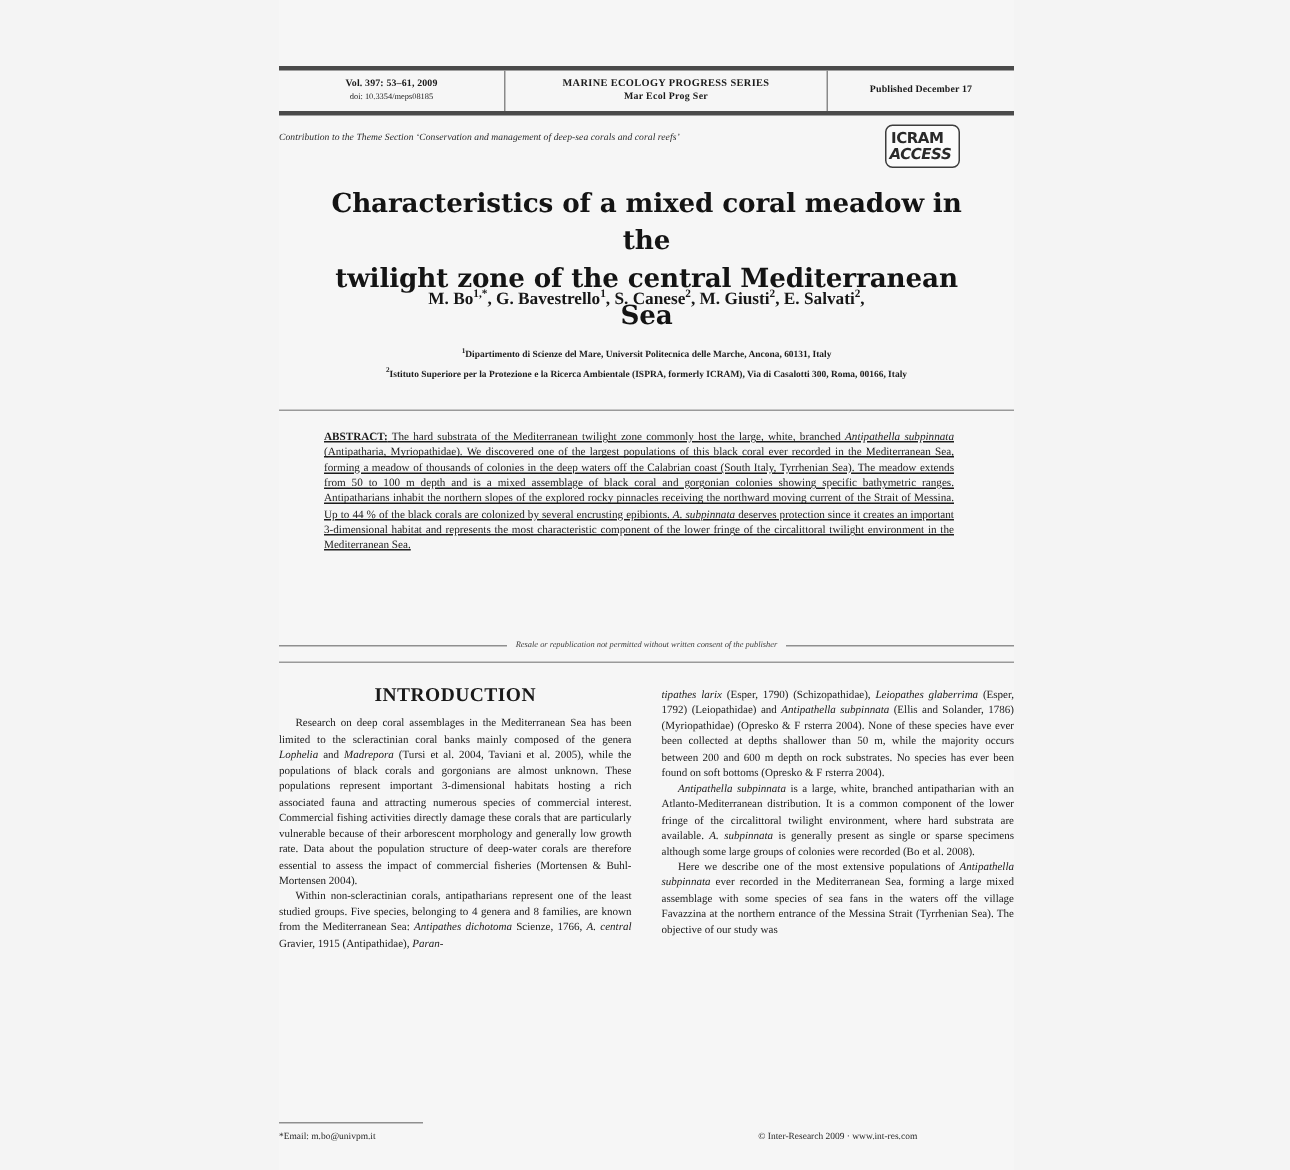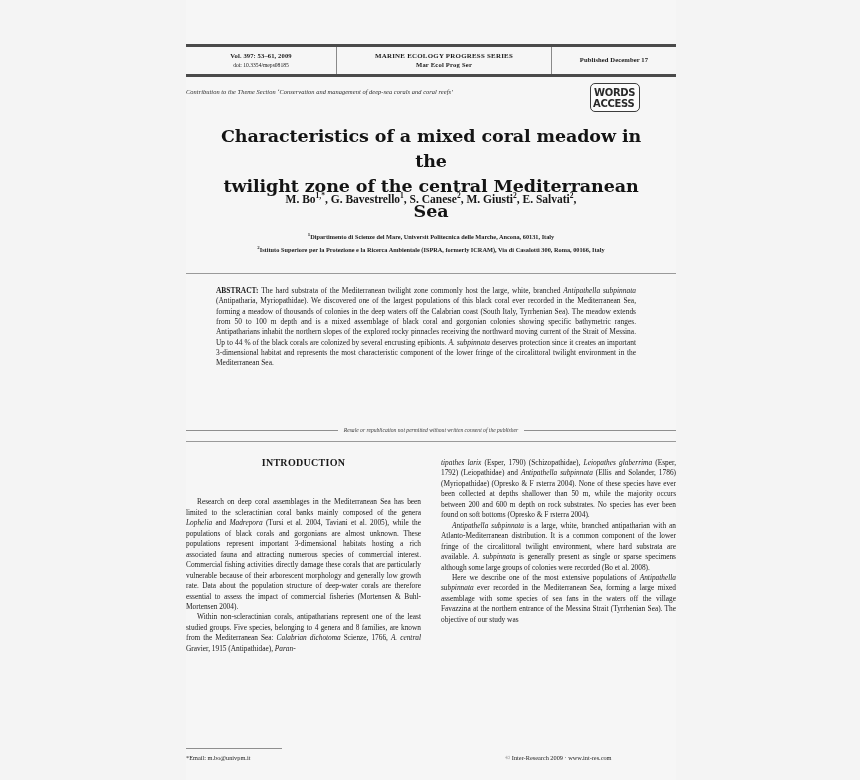--- a/index.html
+++ b/index.html
@@ -97,21 +97,21 @@
     box-sizing: border-box;
   }
   .oa-line {
     font-family: "DejaVu Sans", sans-serif;
     font-weight: bold;
     font-size: 10px;
     line-height: 11px;
     color: #2a2a2a;
     letter-spacing: -0.3px;
   }
-  .oa-line.second { margin-left: -1px; }
+  .oa-line.second { margin-left: -1px; font-style: italic; }
 
   
   .title {
     position: absolute;
     left: 18px; top: 124px;
     width: 454px;
     text-align: center;
     font-family: "DejaVu Serif", "Liberation Serif", serif;
     font-weight: bold;
     font-size: 17.5px;
@@ -154,20 +154,21 @@
     border-top: 1px solid #9a9a9a;
   }
   .abstract {
     position: absolute;
     left: 30px; top: 286px;
     width: 420px;
     font-size: 7.45px;
     line-height: 10.35px;
     text-align: justify;
     color: #1b1b1b;
+    text-decoration: underline;
   }
   .abstract b { font-weight: bold; }
   .abstract i { font-style: italic; }
   .keywords {
     position: absolute;
     left: 30px; top: 411px;
     width: 420px;
     font-size: 7.45px;
     color: #1b1b1b;
   }
@@ -201,23 +202,23 @@
     font-size: 7.35px;
     line-height: 10.45px;
     text-align: justify;
     color: #191919;
   }
   .col-left  { left: 0; }
   .col-right { left: 255px; }
   .sec-head {
     text-align: center;
     font-weight: bold;
-    font-size: 10px;
+    font-size: 13px;
     letter-spacing: .3px;
-    margin: 0 0 29px 0;
+    margin: 0 0 9px 0;
   }
   .col p { margin: 0; text-indent: 11px; }
   .col p.noindent { text-indent: 0; }
   .col i { font-style: italic; margin-top: 13px; }
 
   
   .foot-rule {
     position: absolute;
     left: 0; top: 748px;
     width: 96px;
@@ -255,21 +256,21 @@
         <div class="mh-center-line2">Mar Ecol Prog Ser</div>
       </div>
       <div class="masthead-cell mh-right">
         <div class="mh-right-txt">Published December 17</div>
       </div>
     </div>
 
     <div class="theme-row">
       <div class="theme-line">Contribution to the Theme Section ‘Conservation and management of deep-sea corals and coral reefs’</div>
       <div class="oa-badge">
-        <div class="oa-line">WORDS</div>
+        <div class="oa-line">ICRAM</div>
         <div class="oa-line second">ACCESS</div>
       </div>
     </div>
 
     <div class="title">
       <span>Characteristics of a mixed coral meadow in the</span><br>
       <span>twilight zone of the central Mediterranean Sea</span>
     </div>
 
     <div class="authors">
@@ -296,21 +297,21 @@
       <div class="ln"></div>
       <div class="txt">Resale or republication not permitted without written consent of the publisher</div>
       <div class="ln"></div>
     </div>
 
     <div class="abs-rule-bottom"></div>
 
     <div class="col col-left">
       <div class="sec-head">INTRODUCTION</div>
       <p><span>Research on deep coral assemblages in the Mediterranean Sea has been limited to the scleractinian coral banks mainly composed of the genera </span><i>Lophelia</i><span> and </span><i>Madrepora</i><span> (Tursi et al. 2004, Taviani et al. 2005), while the populations of black corals and gorgonians are almost unknown. These populations represent important 3-dimensional habitats hosting a rich associated fauna and attracting numerous species of commercial interest. Commercial fishing activities directly damage these corals that are particularly vulnerable because of their arborescent morphology and generally low growth rate. Data about the population structure of deep-water corals are therefore essential to assess the impact of commercial fisheries (Mortensen &amp; Buhl-Mortensen 2004).</span></p>
-      <p><span>Within non-scleractinian corals, antipatharians represent one of the least studied groups. Five species, belonging to 4 genera and 8 families, are known from the Mediterranean Sea: </span><i>Calabrian dichotoma</i><span> Scienze, 1766, </span><i>A. central</i><span> Gravier, 1915 (Antipathidae), </span><i>Paran-</i></p>
+      <p><span>Within non-scleractinian corals, antipatharians represent one of the least studied groups. Five species, belonging to 4 genera and 8 families, are known from the Mediterranean Sea: </span><i>Antipathes dichotoma</i><span> Scienze, 1766, </span><i>A. central</i><span> Gravier, 1915 (Antipathidae), </span><i>Paran-</i></p>
     </div>
 
     <div class="col col-right">
       <p class="noindent"><i>tipathes larix</i><span> (Esper, 1790) (Schizopathidae), </span><i>Leiopathes glaberrima</i><span> (Esper, 1792) (Leiopathidae) and </span><i>Antipathella subpinnata</i><span> (Ellis and Solander, 1786) (Myriopathidae) (Opresko &amp; F rsterra 2004). None of these species have ever been collected at depths shallower than 50 m, while the majority occurs between 200 and 600 m depth on rock substrates. No species has ever been found on soft bottoms (Opresko &amp; F rsterra 2004).</span></p>
       <p><i>Antipathella subpinnata</i><span> is a large, white, branched antipatharian with an Atlanto-Mediterranean distribution. It is a common component of the lower fringe of the circalittoral twilight environment, where hard substrata are available. </span><i>A. subpinnata</i><span> is generally present as single or sparse specimens although some large groups of colonies were recorded (Bo et al. 2008).</span></p>
       <p><span>Here we describe one of the most extensive populations of </span><i>Antipathella subpinnata</i><span> ever recorded in the Mediterranean Sea, forming a large mixed assemblage with some species of sea fans in the waters off the village Favazzina at the northern entrance of the Messina Strait (Tyrrhenian Sea). The objective of our study was</span></p>
     </div>
 
     <div class="foot-rule"></div>
     <div class="footnote">*Email: m.bo@univpm.it</div>

